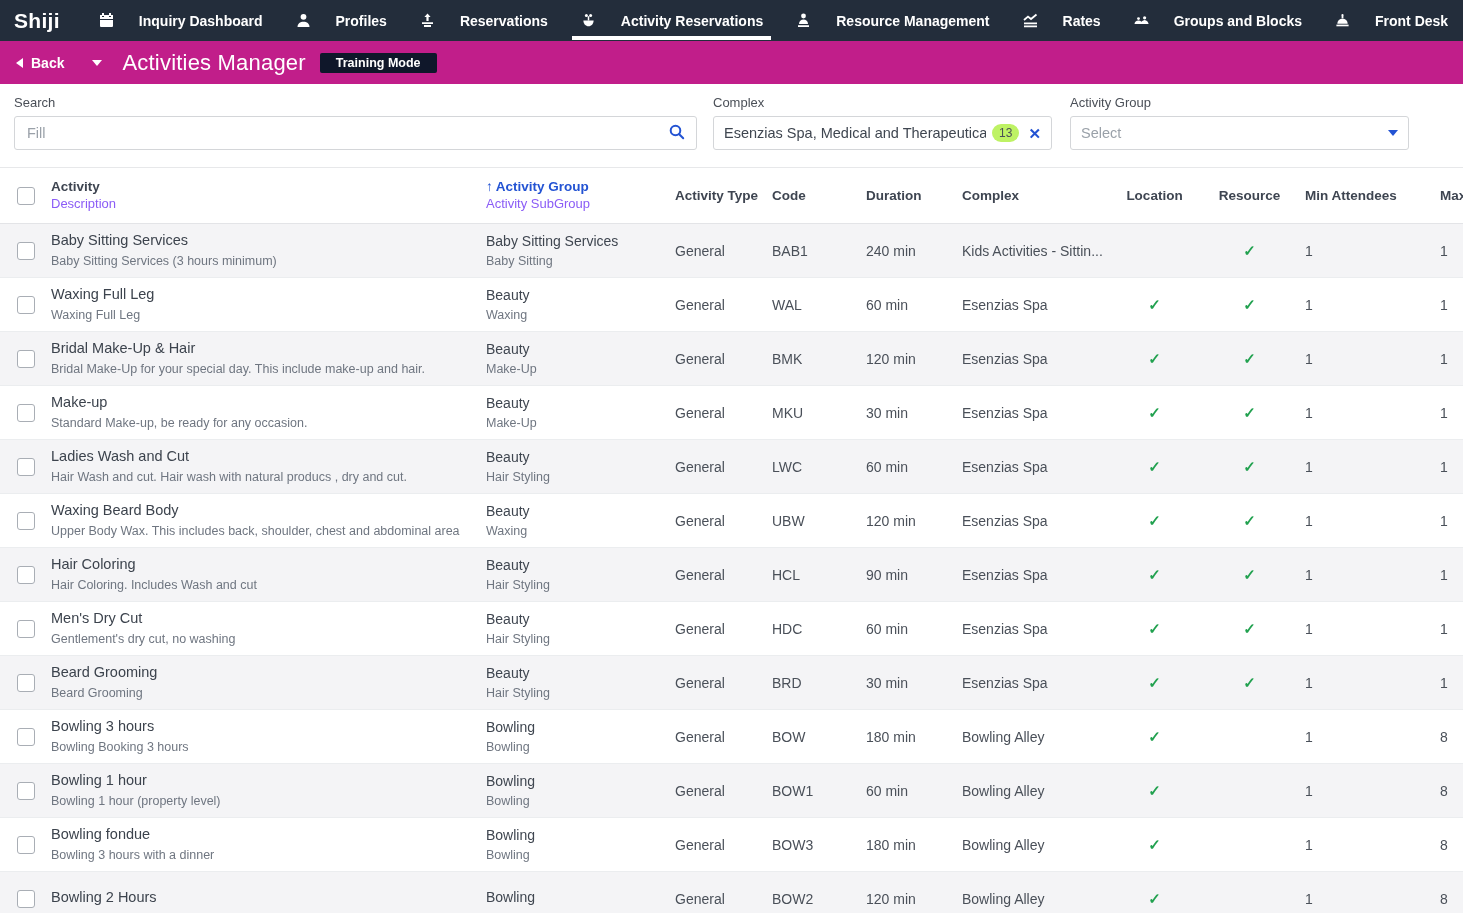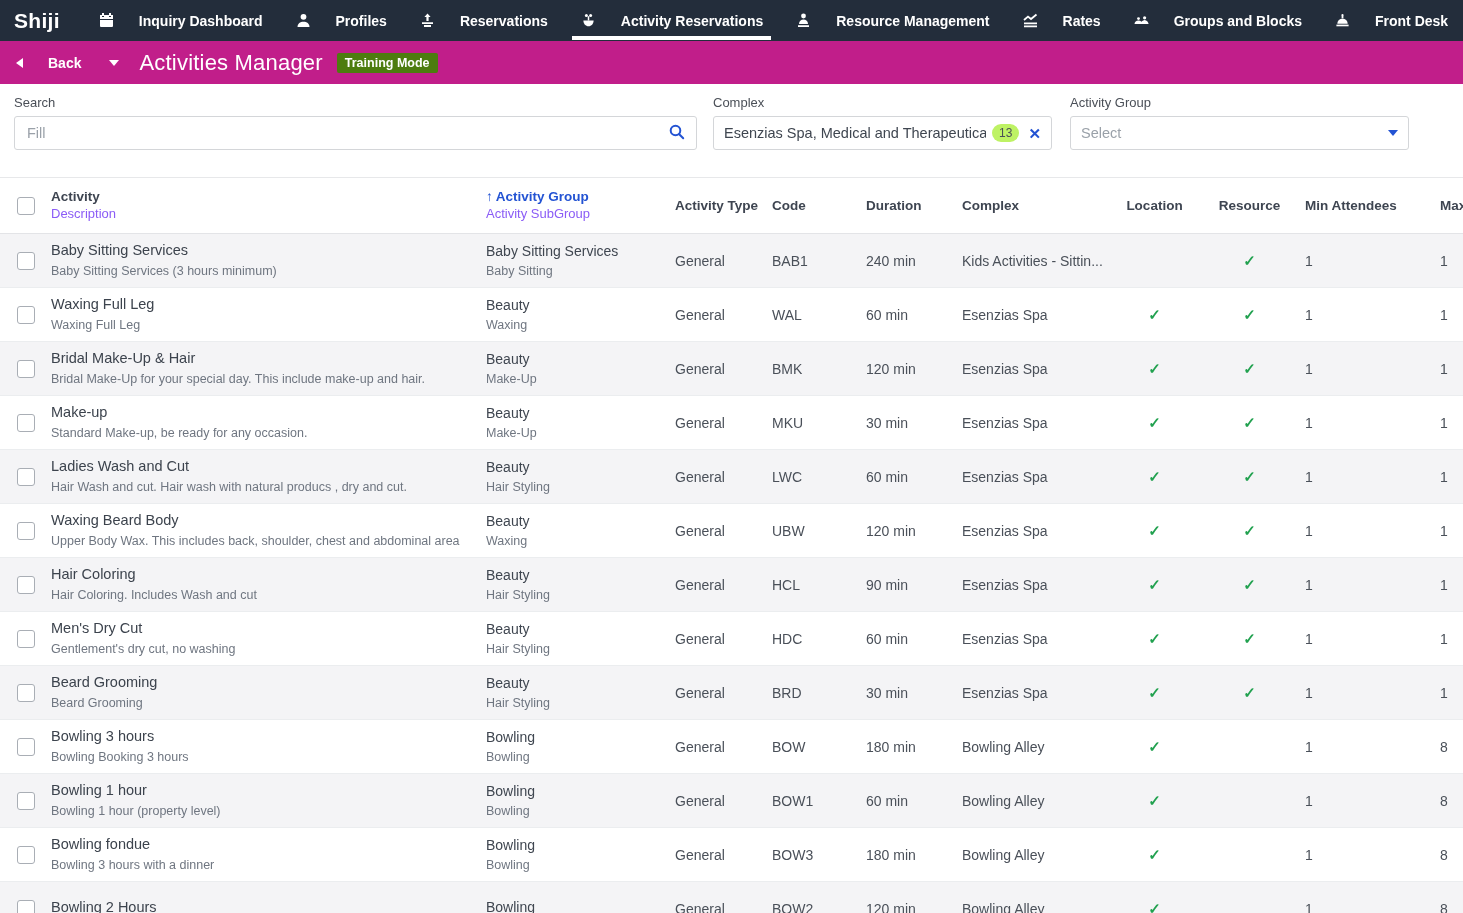--- a/index.html
+++ b/index.html
@@ -30,28 +30,28 @@
   .nav-item.active::after {
     content: ""; position: absolute; left: 8px; right: 8px; bottom: 1px;
     height: 4px; background: #ffffff;
   }
 
   
   .subheader {
     height: 43px; background: #c11e8a; color: #fff;
     display: flex; align-items: center; padding: 0 16px;
   }
-  .back-btn { display: flex; align-items: center; gap: 25px; font-size: 14px; font-weight: 700; cursor: pointer; }
+  .back-btn { display: flex; align-items: center; gap: 8px; font-size: 14px; font-weight: 700; cursor: pointer; }
   .tri-left { width: 0; height: 0; border-top: 5px solid transparent; border-bottom: 5px solid transparent; border-right: 7px solid #fff; }
   .caret-down-white { width: 0; height: 0; border-left: 5px solid transparent; border-right: 5px solid transparent; border-top: 6px solid #fff; margin: 0 20px 0 28px; cursor: pointer; }
   .page-title { font-size: 22px; font-weight: 300; letter-spacing: 0.2px; margin-right: 14px; }
-  .mode-badge { background: #4d7c0f; color: #fff; font-size: 12.5px; font-weight: 700; padding: 3px 8px; border-radius: 2px; }
+  .mode-badge { background: #0f172a; color: #fff; font-size: 12.5px; font-weight: 700; padding: 3px 16px; border-radius: 2px; }
 
   
-  .filters { position: relative; height: 94px; border-bottom: 1px solid #e7e8ea; background: #fff; text-decoration: underline; }
+  .filters { position: relative; height: 84px; border-bottom: 1px solid #e7e8ea; background: #fff; text-decoration: underline; }
   .field { position: absolute; top: 11px; }
   .field-label { display: block; font-size: 13px; color: #4a4f57; margin-bottom: 6px; }
   .f-search { left: 14px; width: 683px; }
   .f-complex { left: 713px; width: 339px; }
   .f-group { left: 1070px; width: 339px; }
   .control {
     height: 34px; border: 1px solid #d4d6d9; border-radius: 3px;
     display: flex; align-items: center; padding: 0 10px;
     font-size: 14.5px; background: #fff;
   }

